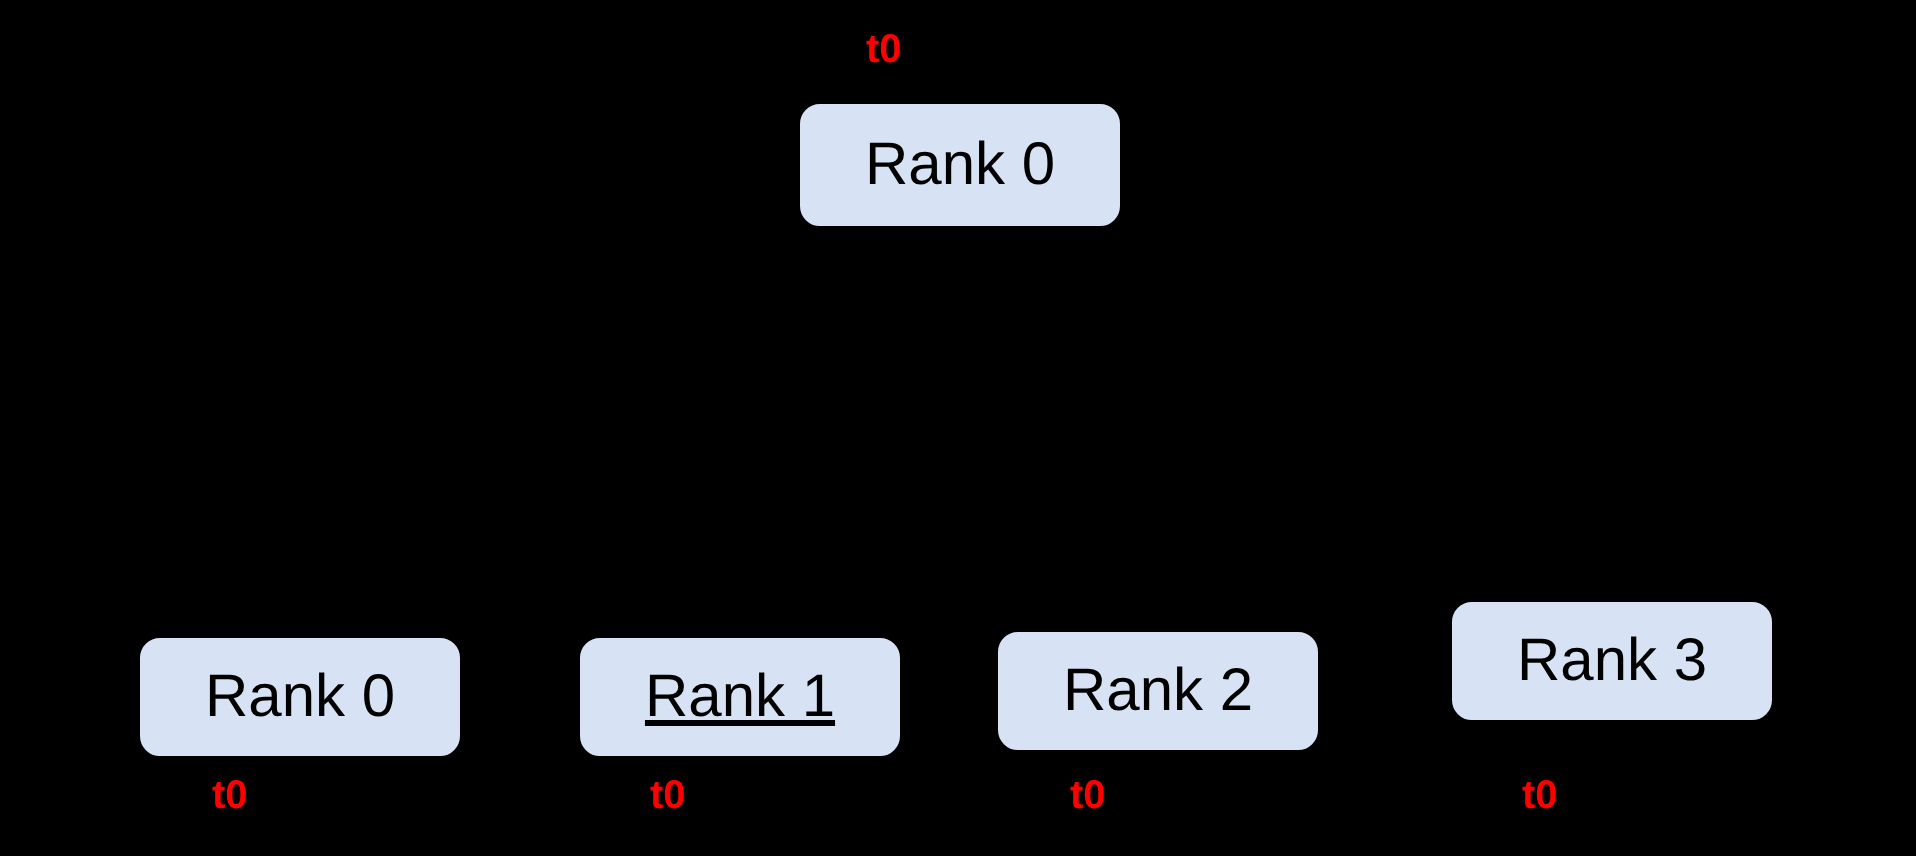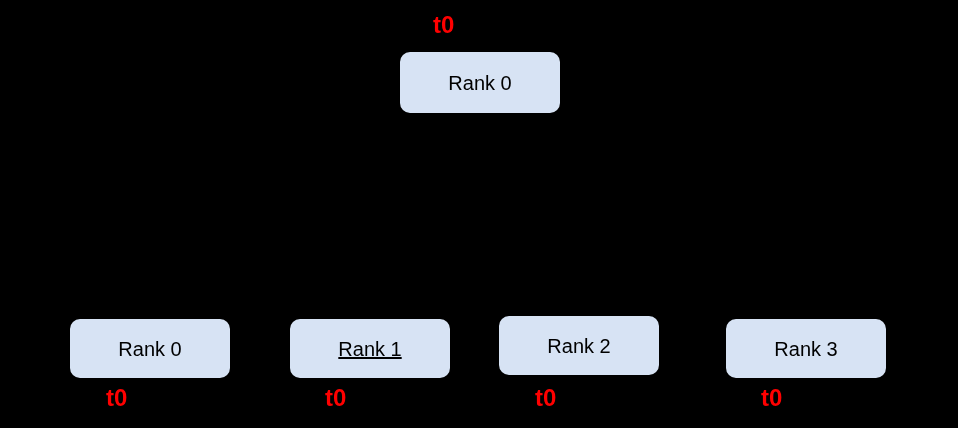--- a/index.html
+++ b/index.html
@@ -20,41 +20,41 @@
     width: 160px;
     height: 59px;
     background: var(--node-fill, #d7e3f4);
     border: 2px solid var(--node-border, #000000);
     border-radius: 12px;
     display: flex;
     align-items: center;
     justify-content: center;
   }
   .node-label {
-    font-size: 20px;
+    font-size: 30px;
     line-height: 30px;
     color: var(--node-text, #000000);
     white-space: nowrap;
   }
   .ts-label {
     position: absolute;
-    font-size: 24px;
+    font-size: 20px;
     line-height: 30px;
     font-weight: bold;
     color: var(--ts-color, #ff0000);
     white-space: nowrap;
   }
   
   #root-ts   { left: 433px; top: 10px; }
   #root-box  { left: 398px; top: 50px; width: 160px; height: 61px; }
   
   #child-box-0 { left: 68px;  top: 317px; }
   #child-box-1 { left: 288px; top: 317px; text-decoration: underline; }
   #child-box-2 { left: 497px; top: 314px; }
-  #child-box-3 { left: 724px; top: 317px; }
+  #child-box-3 { left: 724px; top: 299px; }
   #child-ts-0 { left: 106px; top: 383px; }
   #child-ts-1 { left: 325px; top: 383px; }
   #child-ts-2 { left: 535px; top: 383px; }
   #child-ts-3 { left: 761px; top: 383px; }
 </style>
 </head>
 <body>
 
 <div id="canvas">
 

